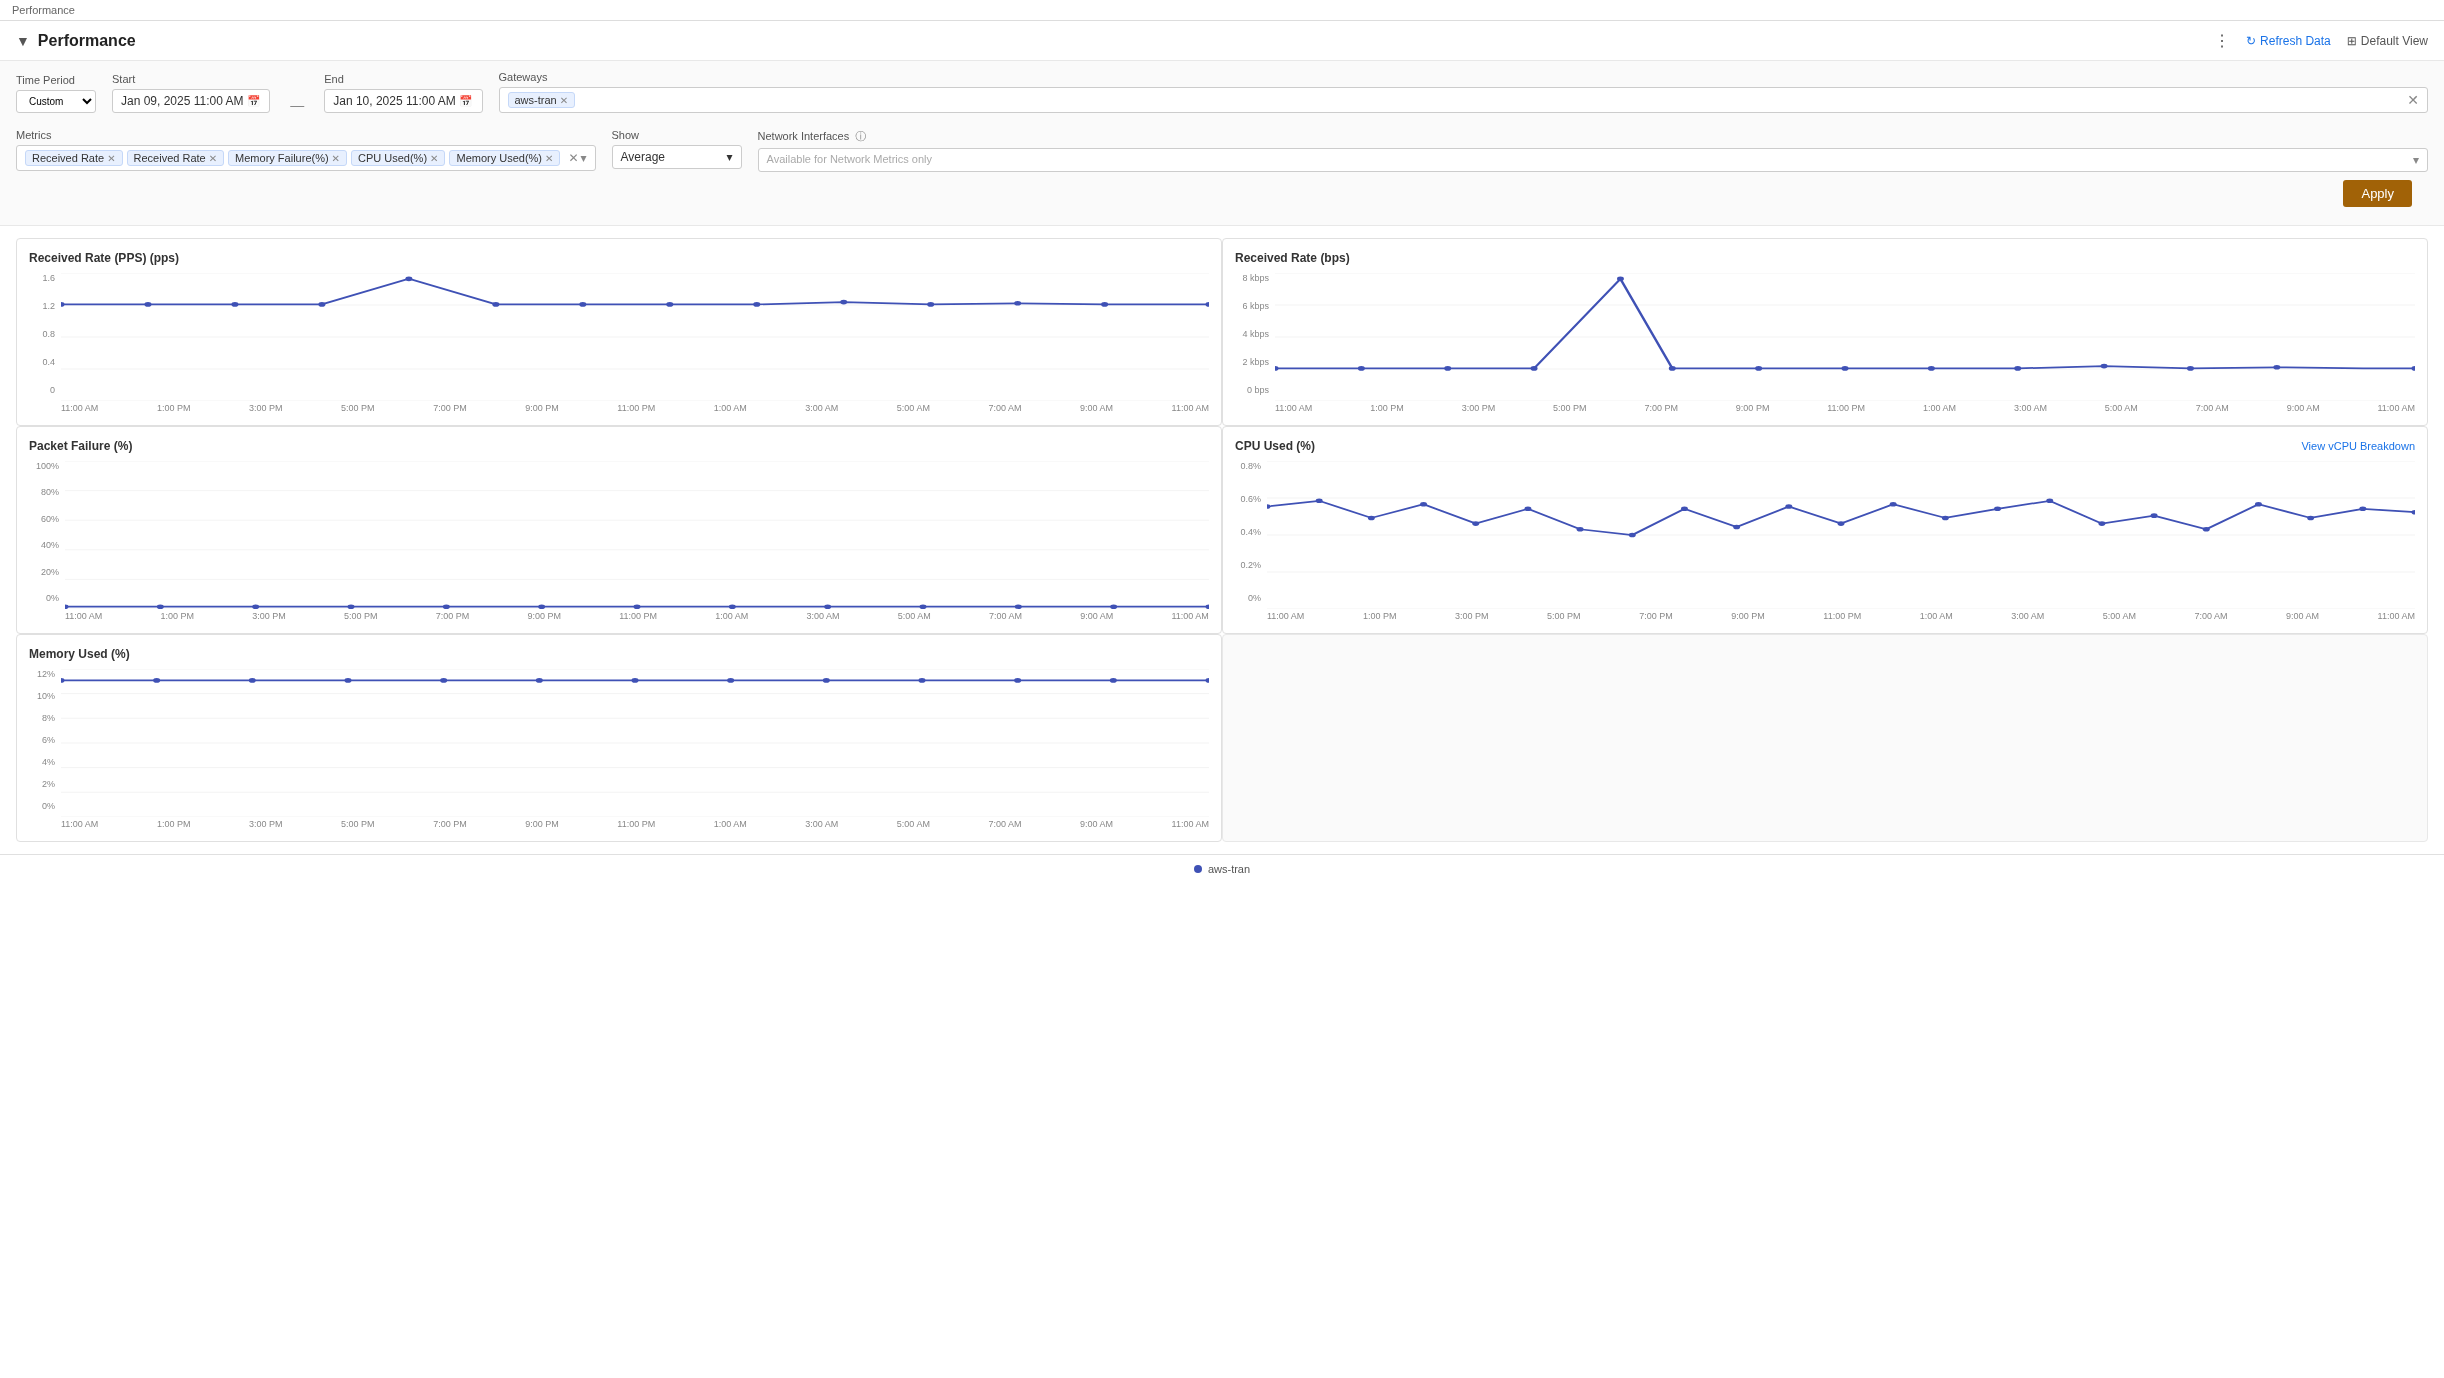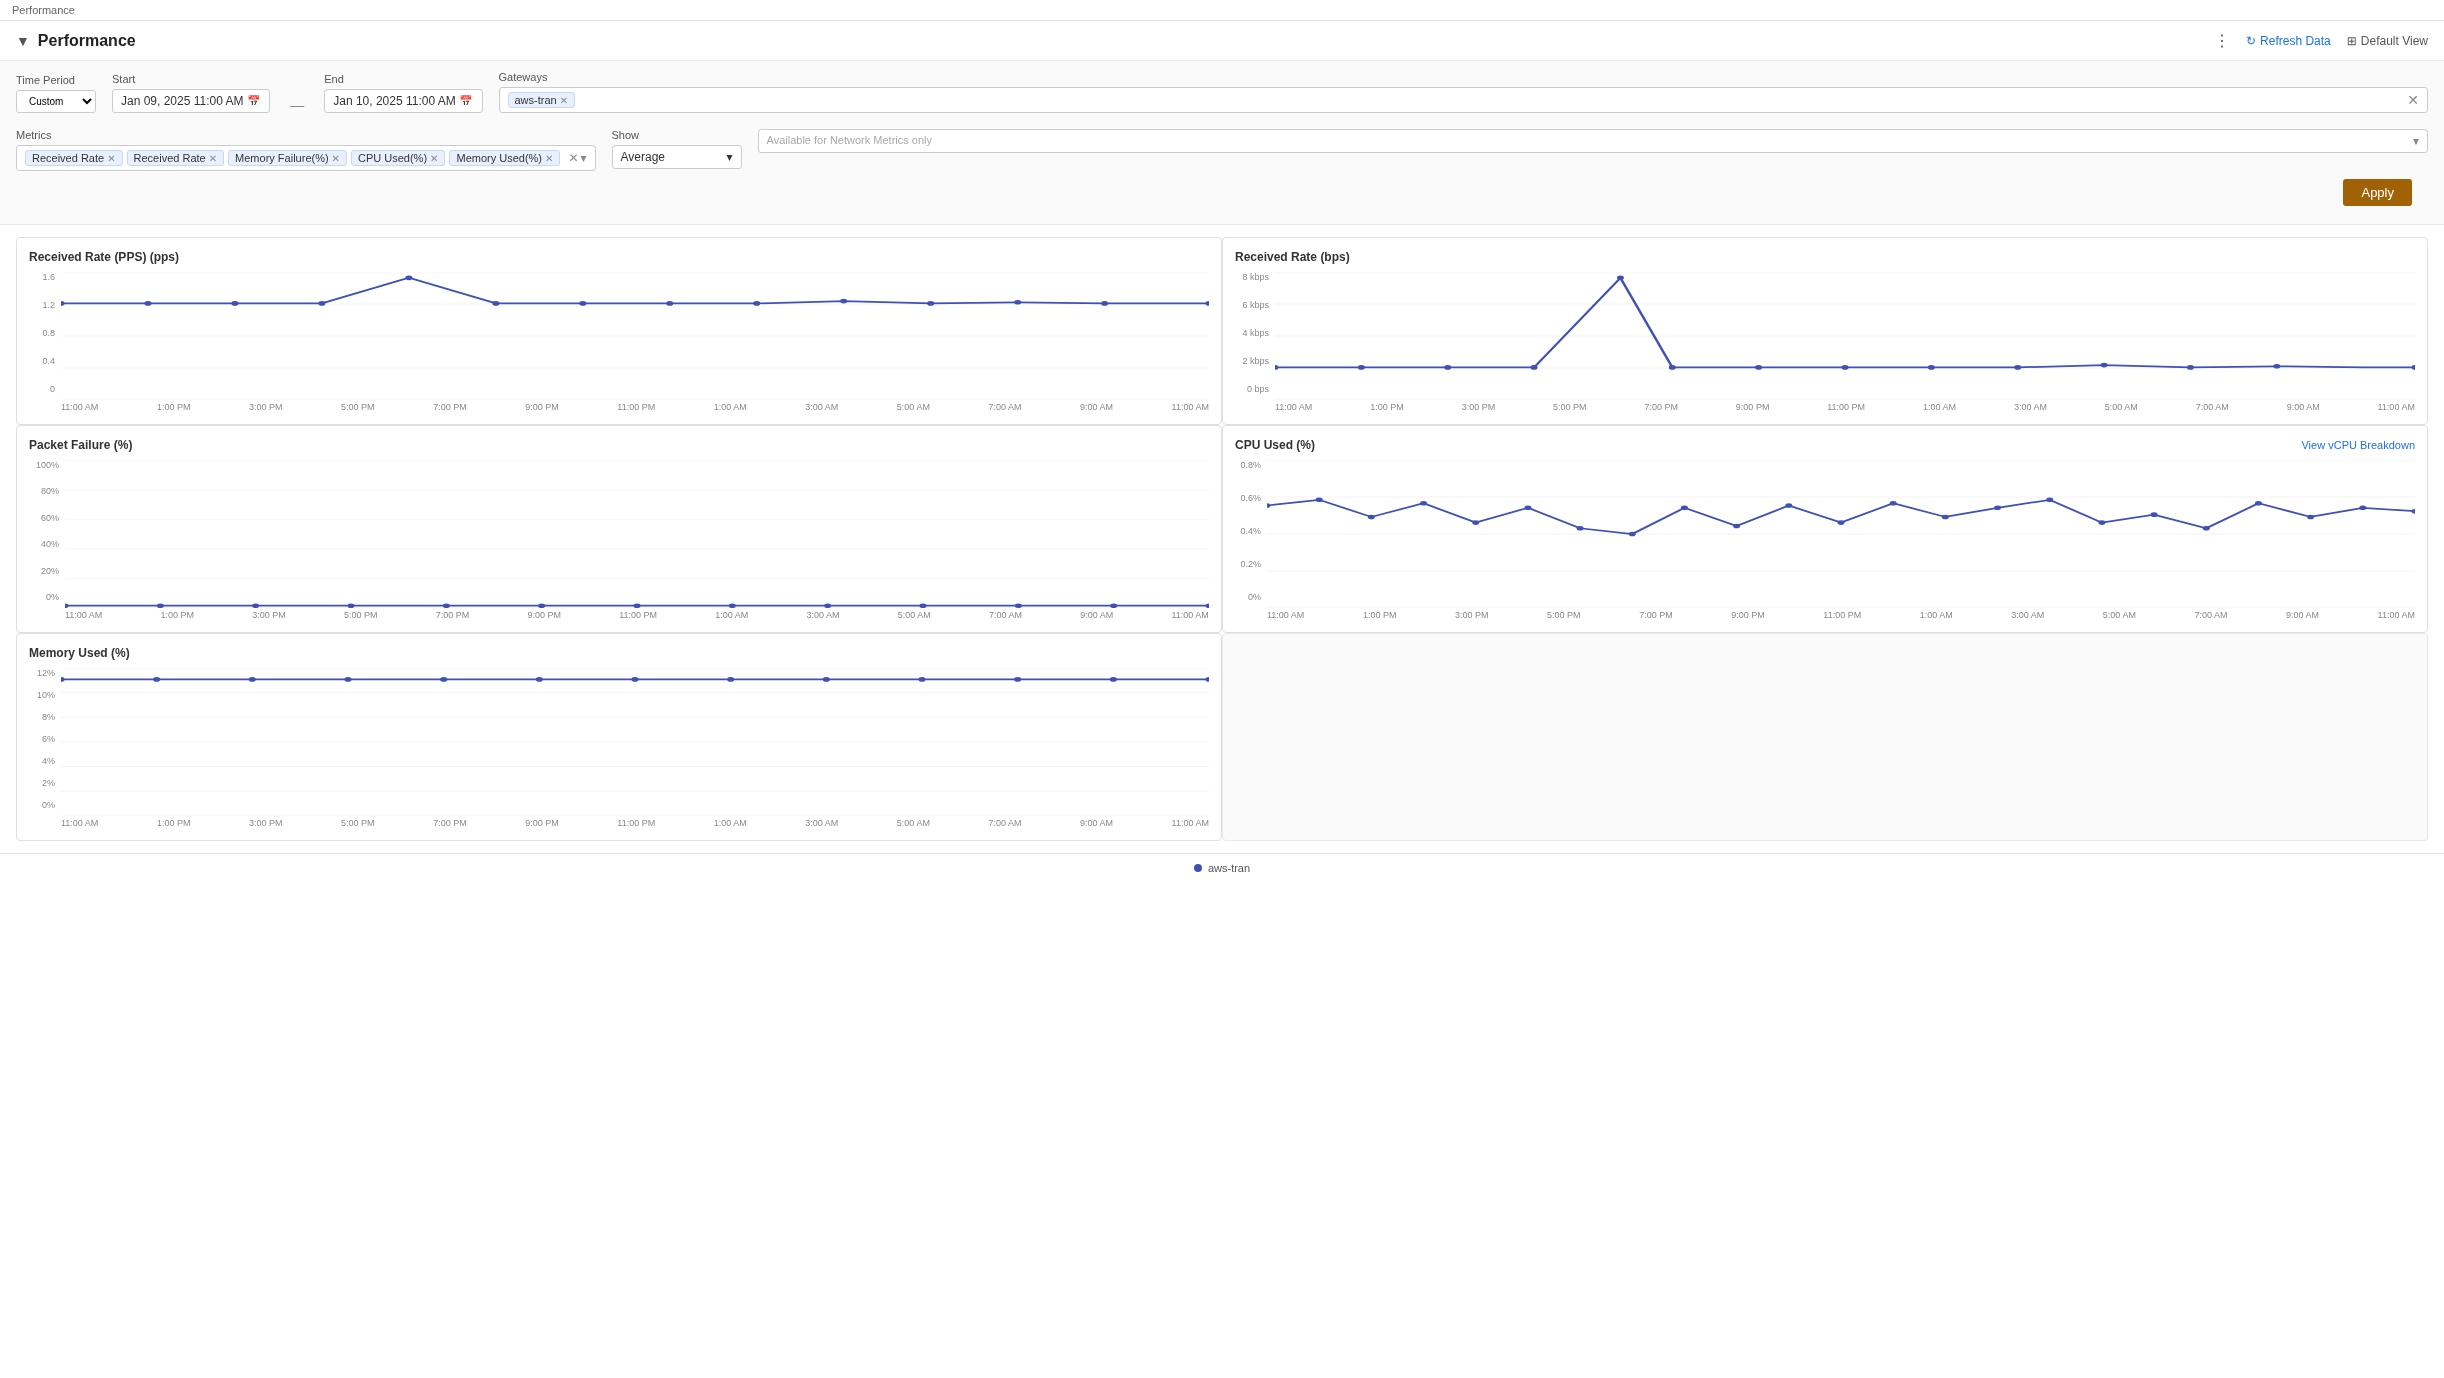--- a/index.html
+++ b/index.html
@@ -164,20 +164,24 @@
 
       <div class="show-group">
         <span class="control-label">Show</span>
         <div class="show-select">
           <span>Average</span>
           <span>▾</span>
         </div>
       </div>
 
       <div class="network-int-group">
+        <span class="control-label">
+          <span>Network Interfaces</span>
+          <span style="color:#888;margin-left:3px;">ⓘ</span>
+        </span>
         <div class="network-int-input">
           <span class="network-placeholder">Available for Network Metrics only</span>
           <span style="color:#888;">▾</span>
         </div>
       </div>
     </div>
 
     <div class="apply-row">
       <button class="apply-btn">Apply</button>
     </div>

